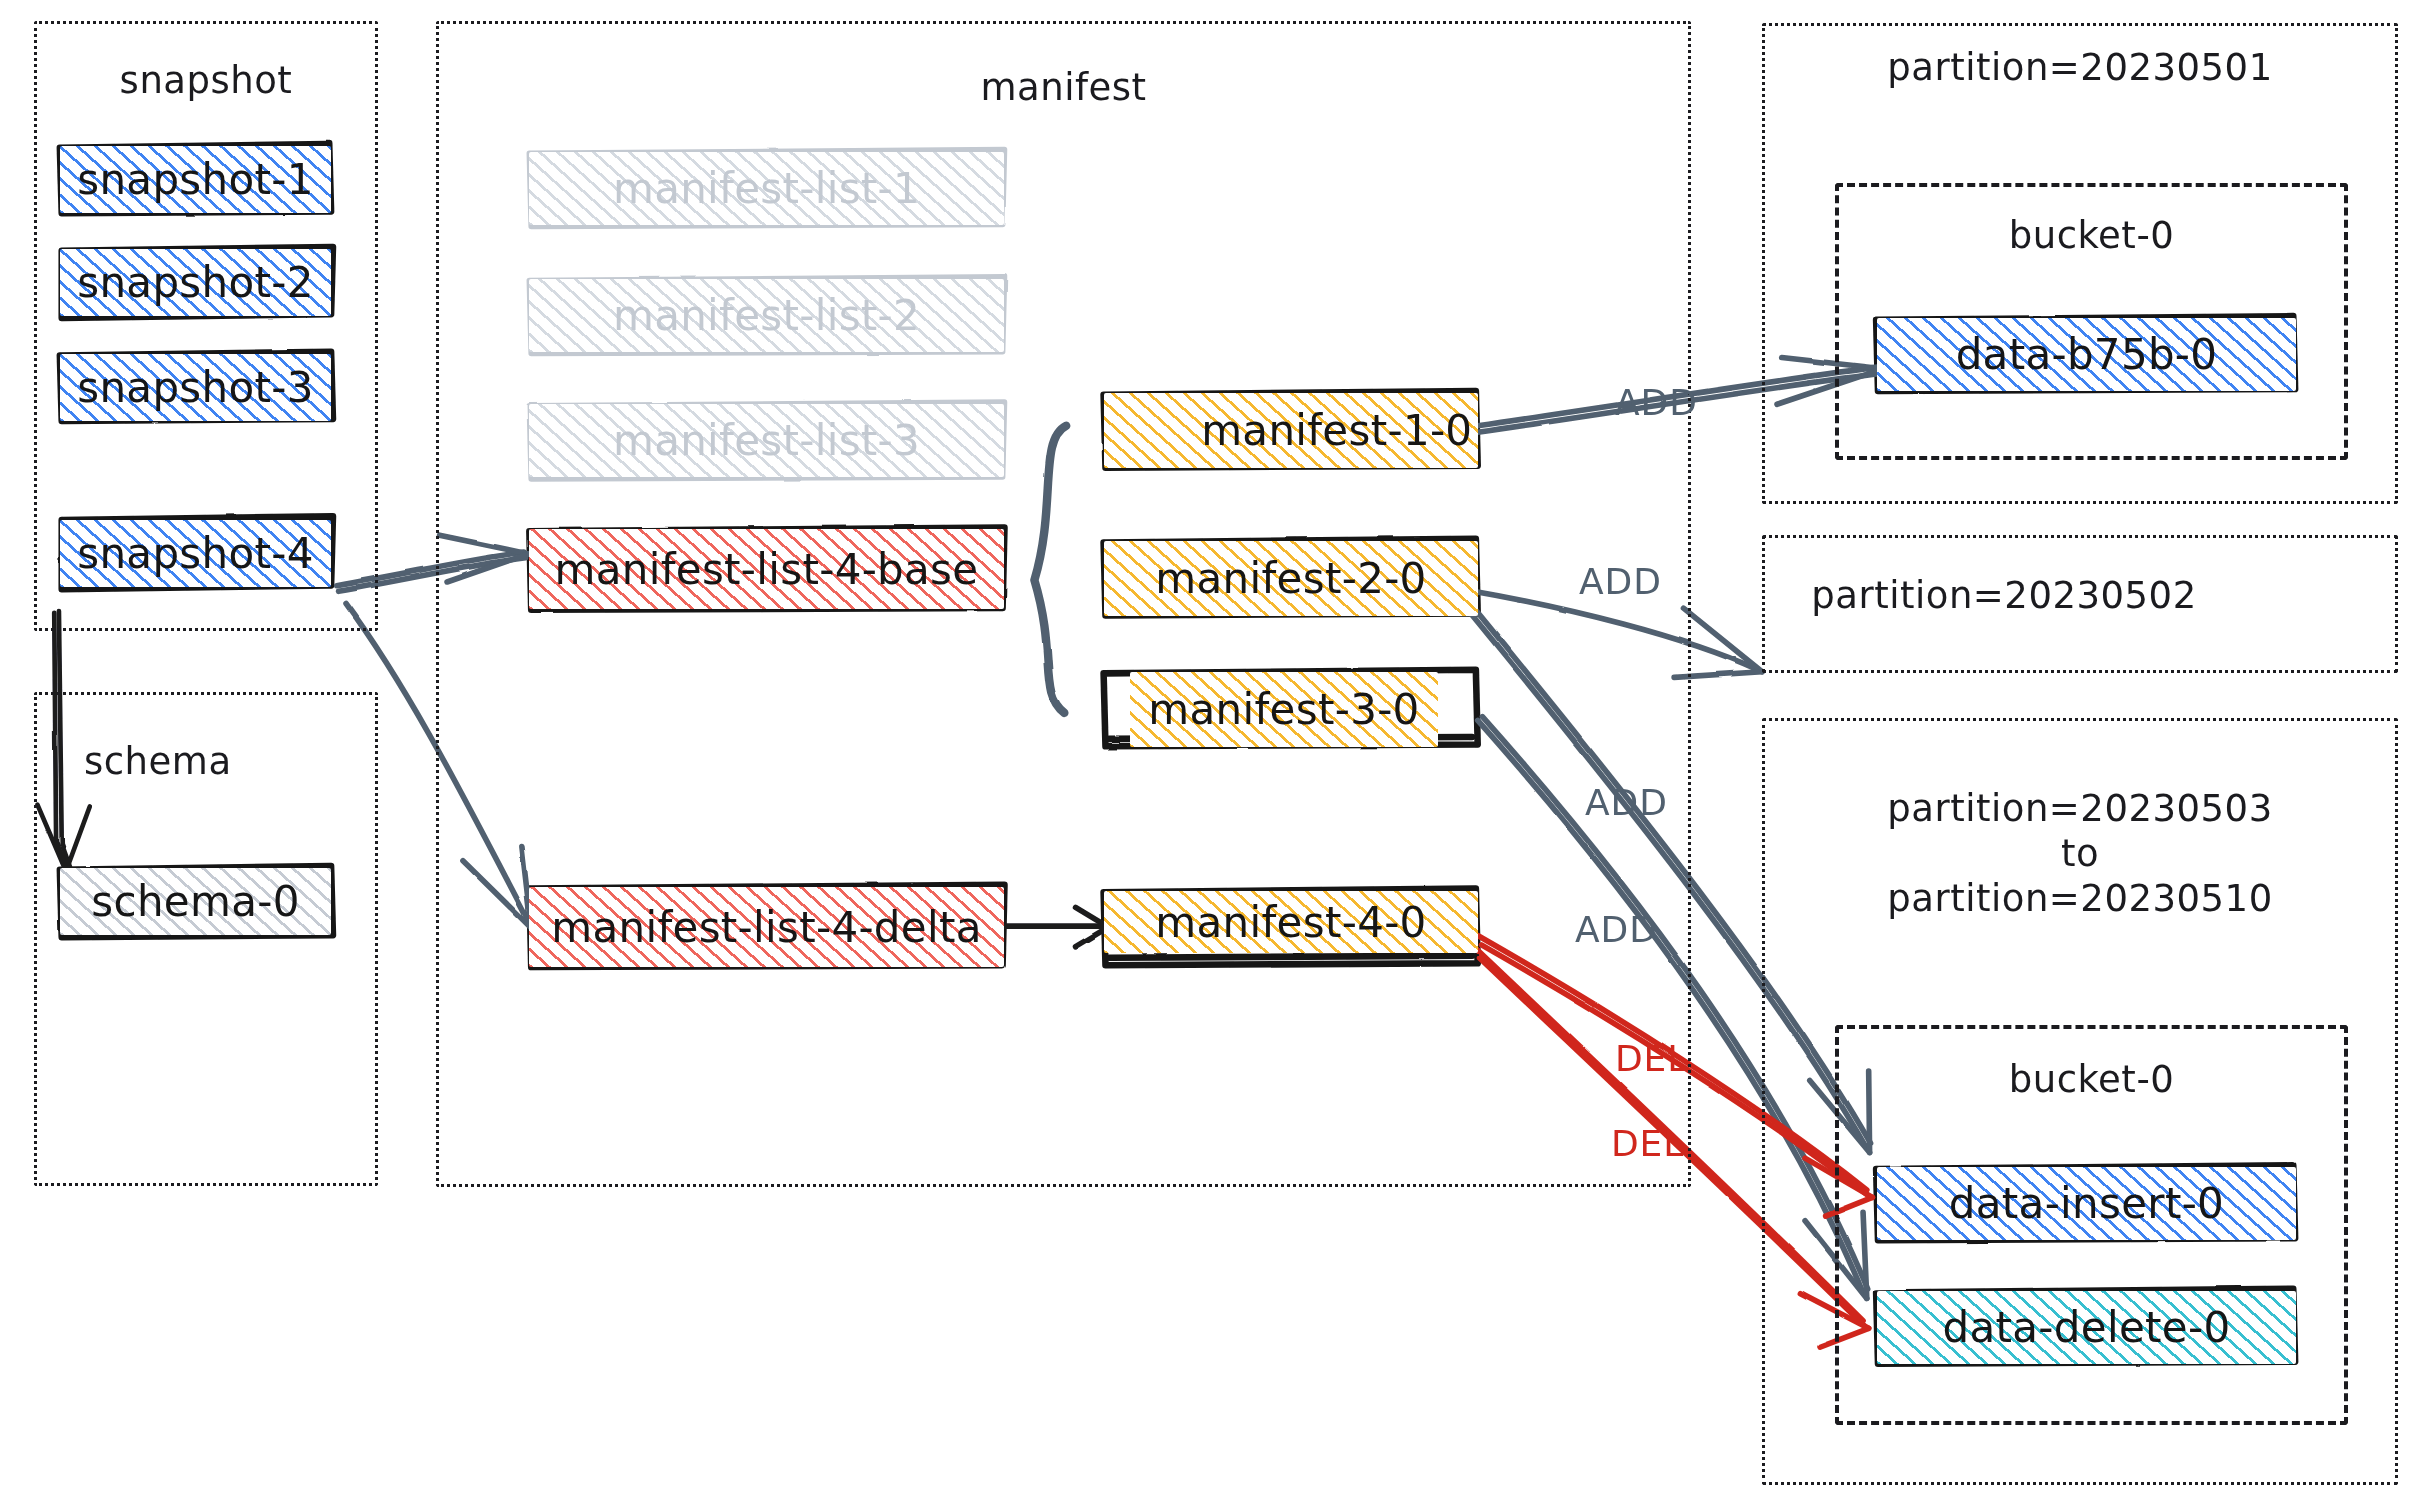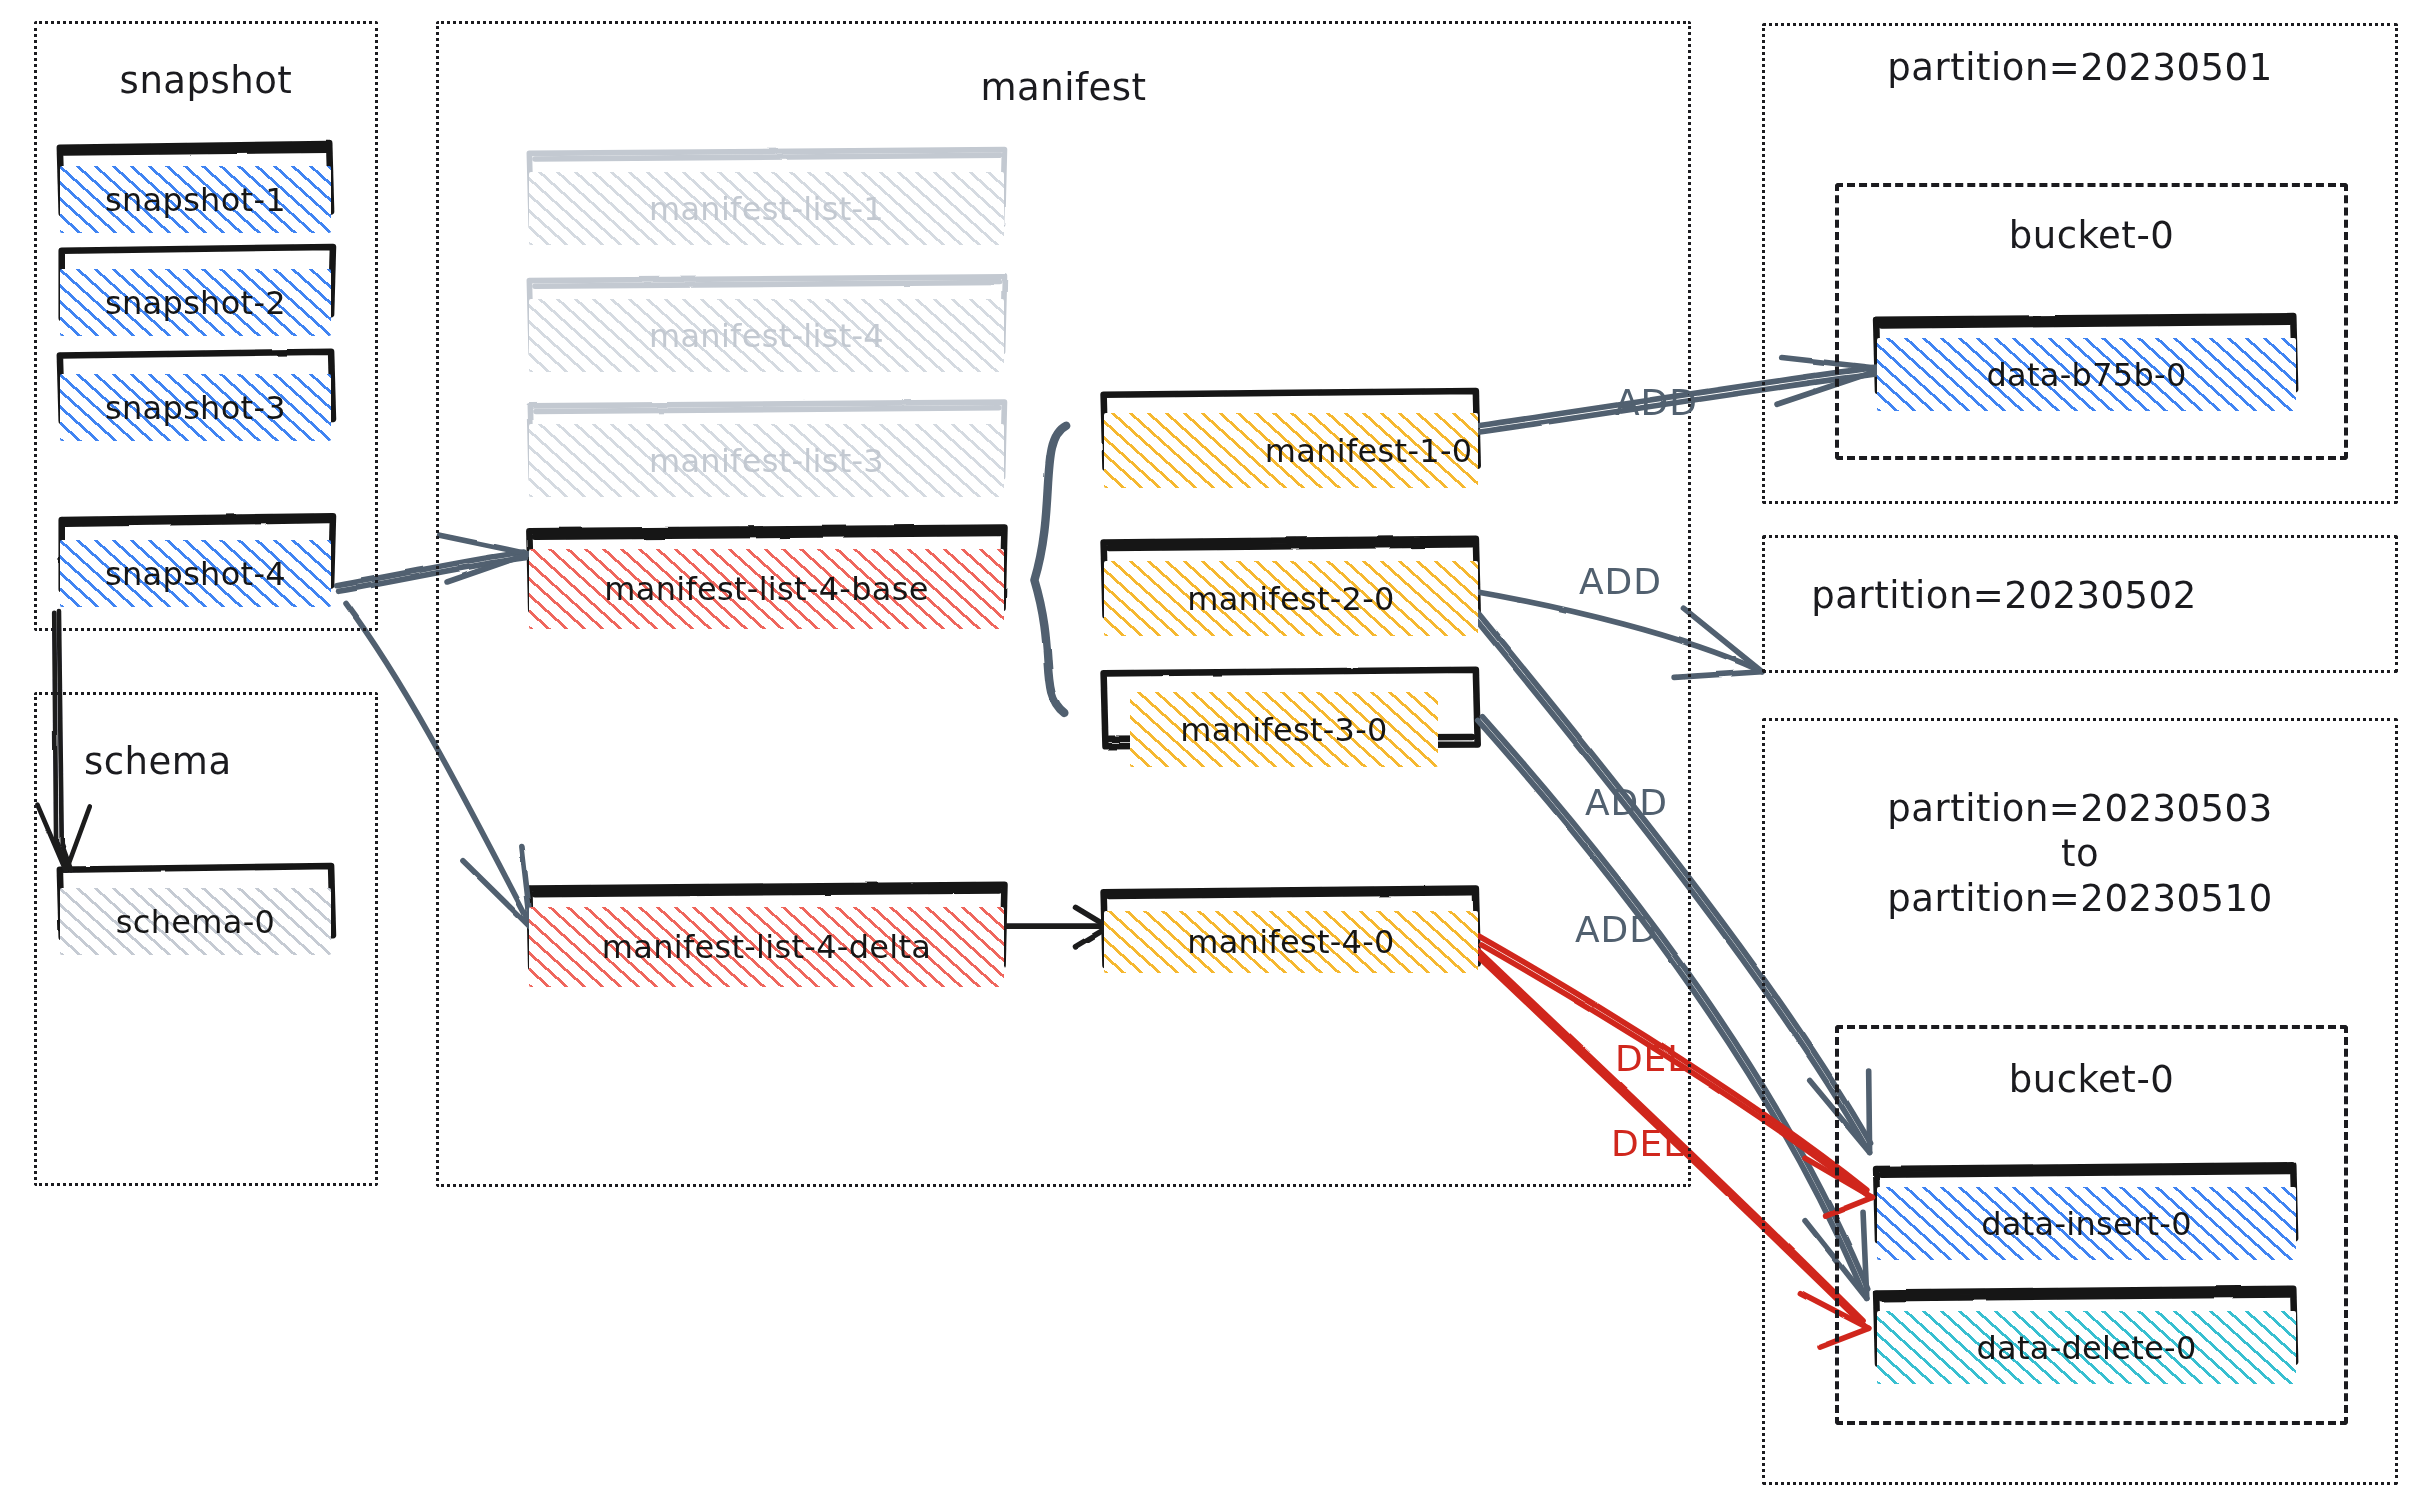--- a/index.html
+++ b/index.html
@@ -15,21 +15,21 @@
   
   .panel{position:absolute;z-index:2;border:3.7px dotted #1b1b1f;border-radius:2.8px;box-sizing:border-box;}
   .panel-title{position:absolute;z-index:4;text-align:center;color:#1b1b1f;
                font-size:37px;letter-spacing:0.5px;white-space:pre-line;line-height:1.22;}
 
   
   .subpanel{position:absolute;z-index:3;border:4.7px dashed #1b1b1f;border-radius:3.7px;box-sizing:border-box;}
 
   
   .node{position:absolute;z-index:5;display:flex;align-items:center;justify-content:center;
-        box-sizing:border-box;color:#161616;font-size:32px;letter-spacing:0.3px;margin-top:20px;}
+        box-sizing:border-box;color:#161616;font-size:42px;letter-spacing:0.3px;}
   .node .lbl{position:relative;z-index:3;padding:0 5.6px;white-space:nowrap;}
   .node .hatch{position:absolute;inset:0;z-index:1;border-radius:1.9px;}
   .node .frame{position:absolute;inset:0;z-index:2;}
 
   .faded{color:#c3c9d1;}
   .faded .frame{opacity:.55;}
 
   
   .h-blue   {background:repeating-linear-gradient(42deg, rgba(30,110,240,.85) 0 2.8px, rgba(255,255,255,0) 2.8px 12px), #ffffff;}
   .h-gray   {background:repeating-linear-gradient(42deg, rgba(150,160,175,.55) 0 2.8px, rgba(255,255,255,0) 2.8px 12px), #ffffff;}
@@ -192,21 +192,21 @@
 
   
   <div class="node faded" style="left:529px;top:152px;width:475px;height:73px;">
     <div class="hatch h-ghost"></div>
     <div class="frame"></div>
     <span class="lbl">manifest-list-1</span>
   </div>
   <div class="node faded" style="left:529px;top:279px;width:475px;height:73px;">
     <div class="hatch h-ghost"></div>
     <div class="frame"></div>
-    <span class="lbl">manifest-list-4</span>
+    <span class="lbl">manifest-list-2</span>
   </div>
   <div class="node faded" style="left:529px;top:404px;width:475px;height:73px;">
     <div class="hatch h-ghost"></div>
     <div class="frame"></div>
     <span class="lbl">manifest-list-3</span>
   </div>
 
   
   <div class="node" style="left:529px;top:529px;width:475px;height:80px;border-radius:22px;">
     <div class="hatch h-red"></div>

